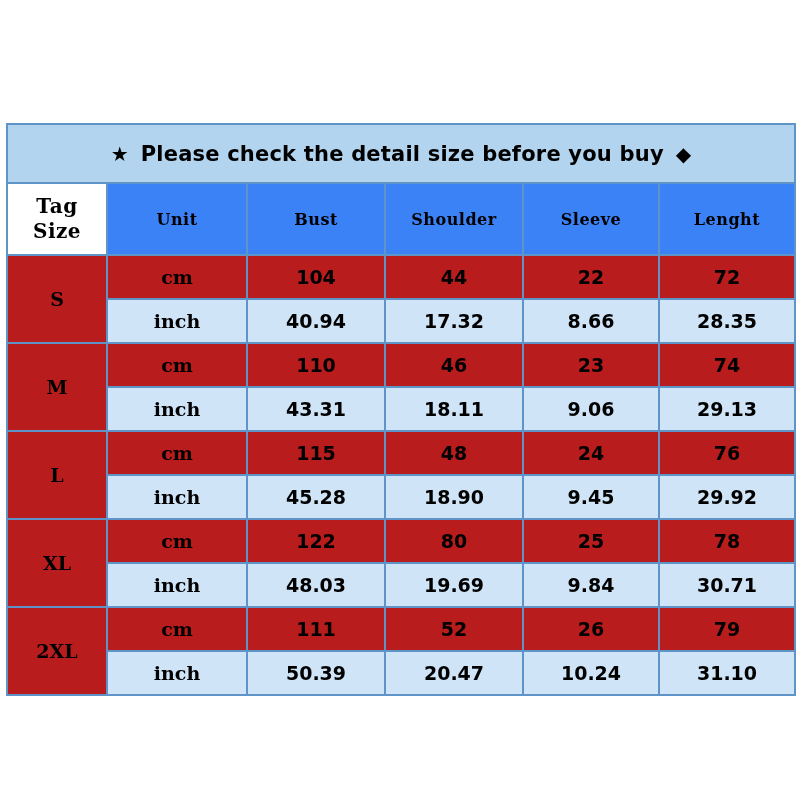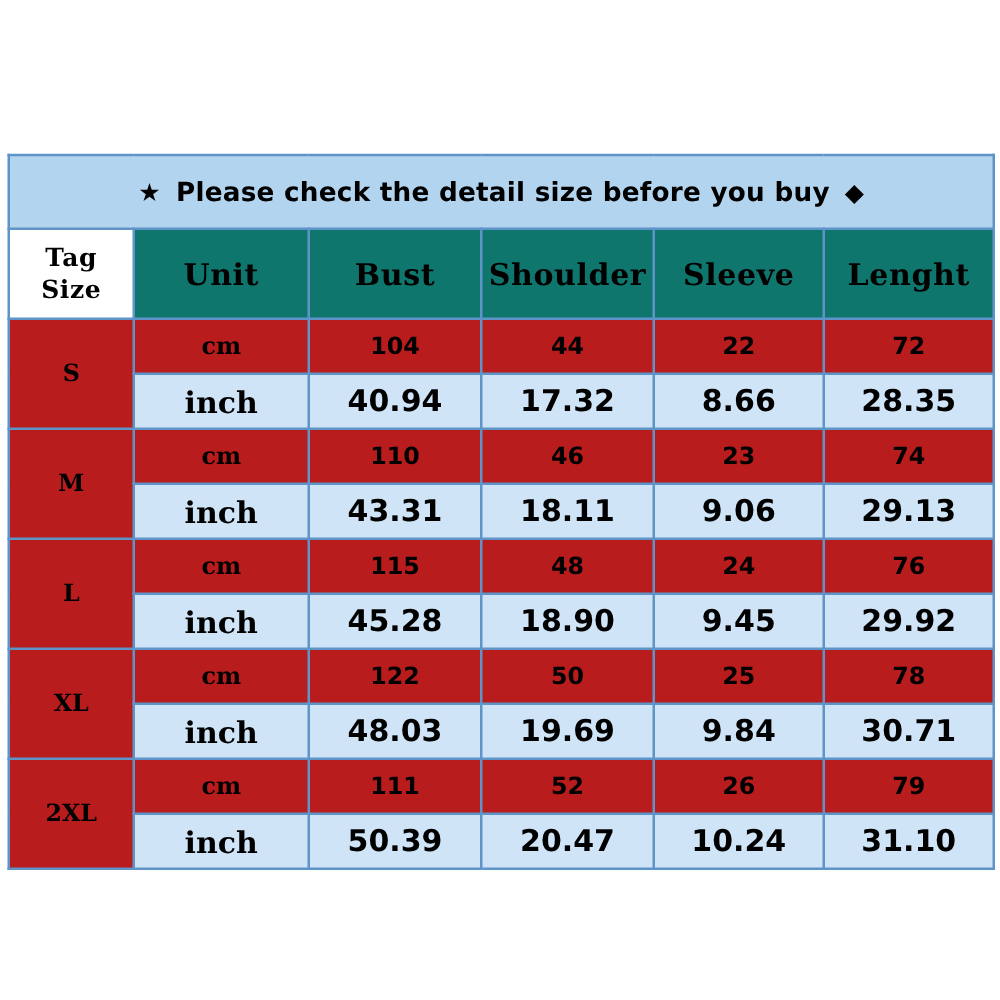--- a/index.html
+++ b/index.html
@@ -46,23 +46,23 @@
     display: flex;
     align-items: center;
     justify-content: center;
     gap: 12px;
   }
   .banner-star, .banner-diamond {
     font-size: 20px;
     line-height: 1;
   }
   .head-cell {
-    background: #0f766e;
+    background: #3b82f6;
     height: 70px;
-    font-size: 24px;
+    font-size: 16px;
     font-family: "DejaVu Serif", serif;
     letter-spacing: 0.5px;
   }
   .head-cell.tagsize {
     background: #ffffff;
     font-size: 20px;
     line-height: 1.25;
     border-radius: 24px;
   }
   .size-cell {
@@ -71,21 +71,21 @@
     font-family: "DejaVu Serif", serif;
   }
   .cm-row td {
     background: #b91c1c;
     height: 42px;
     font-size: 19px;
   }
   .inch-row td {
     background: #cfe4f6;
     height: 42px;
-    font-size: 24px;
+    font-size: 19px;
   }
   .unit-cell {
     font-family: "DejaVu Serif", serif;
     font-size: 20px;
   }
   col.c-tag { width: 100px; }
   col.c-unit { width: 140px; }
   col.c-bust { width: 138px; }
   col.c-shoulder { width: 138px; }
   col.c-sleeve { width: 136px; }
@@ -172,21 +172,21 @@
           <td>45.28</td>
           <td>18.90</td>
           <td>9.45</td>
           <td>29.92</td>
         </tr>
 
         <tr class="cm-row">
           <td class="size-cell" rowspan="2">XL</td>
           <td class="unit-cell">cm</td>
           <td>122</td>
-          <td>50</td>
+          <td>80</td>
           <td>25</td>
           <td>78</td>
         </tr>
         <tr class="inch-row">
           <td class="unit-cell">inch</td>
           <td>48.03</td>
           <td>19.69</td>
           <td>9.84</td>
           <td>30.71</td>
         </tr>

